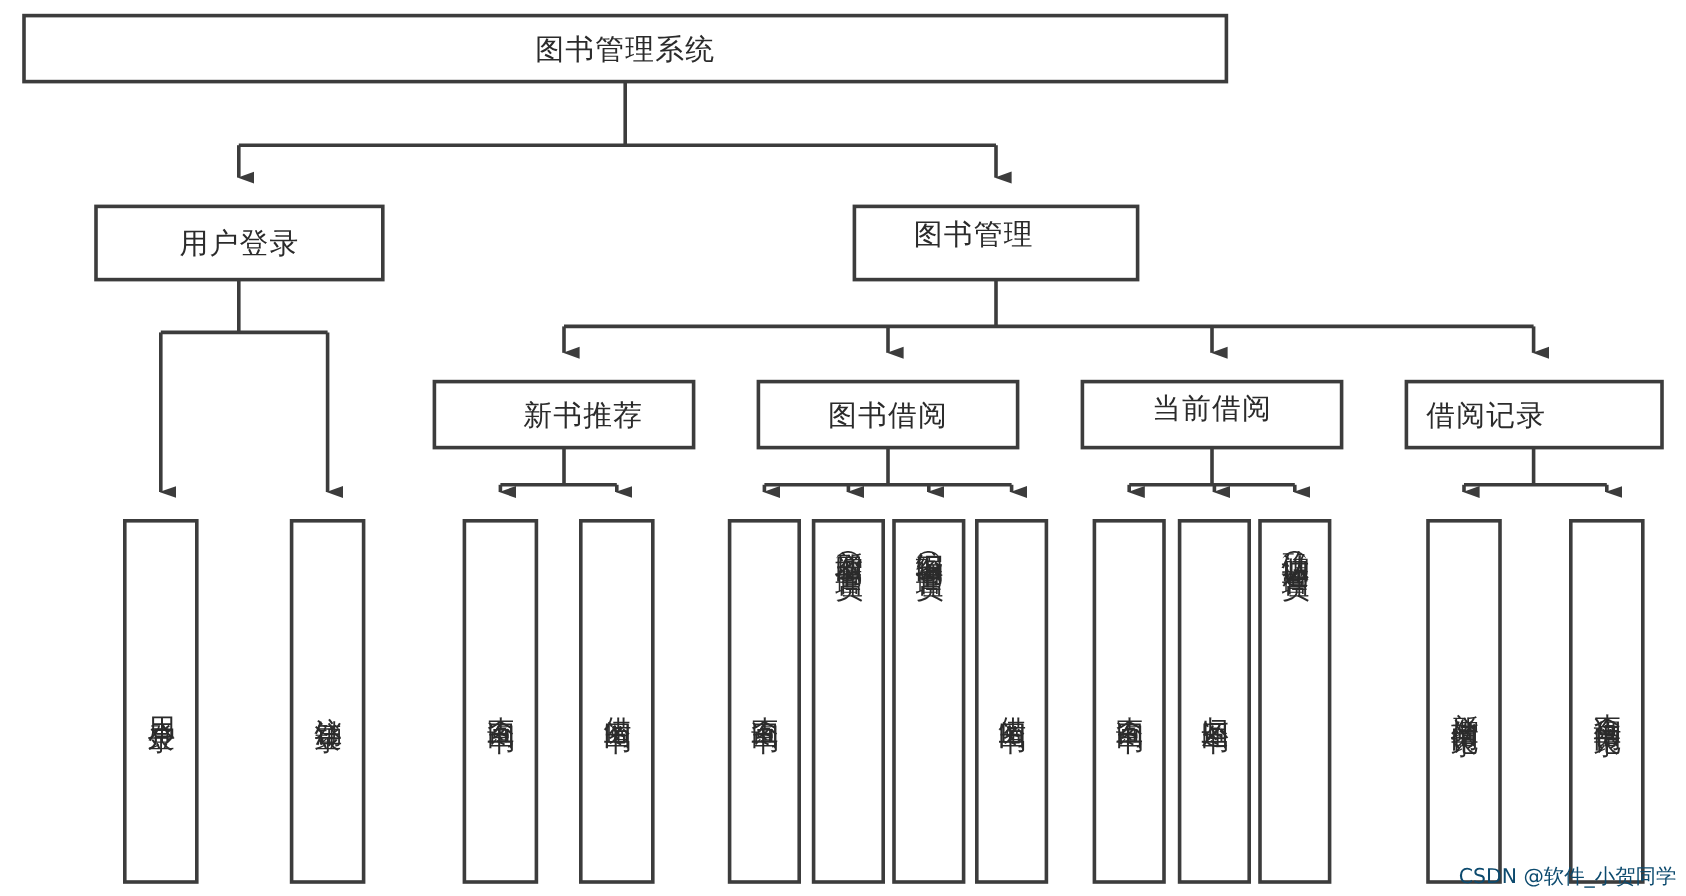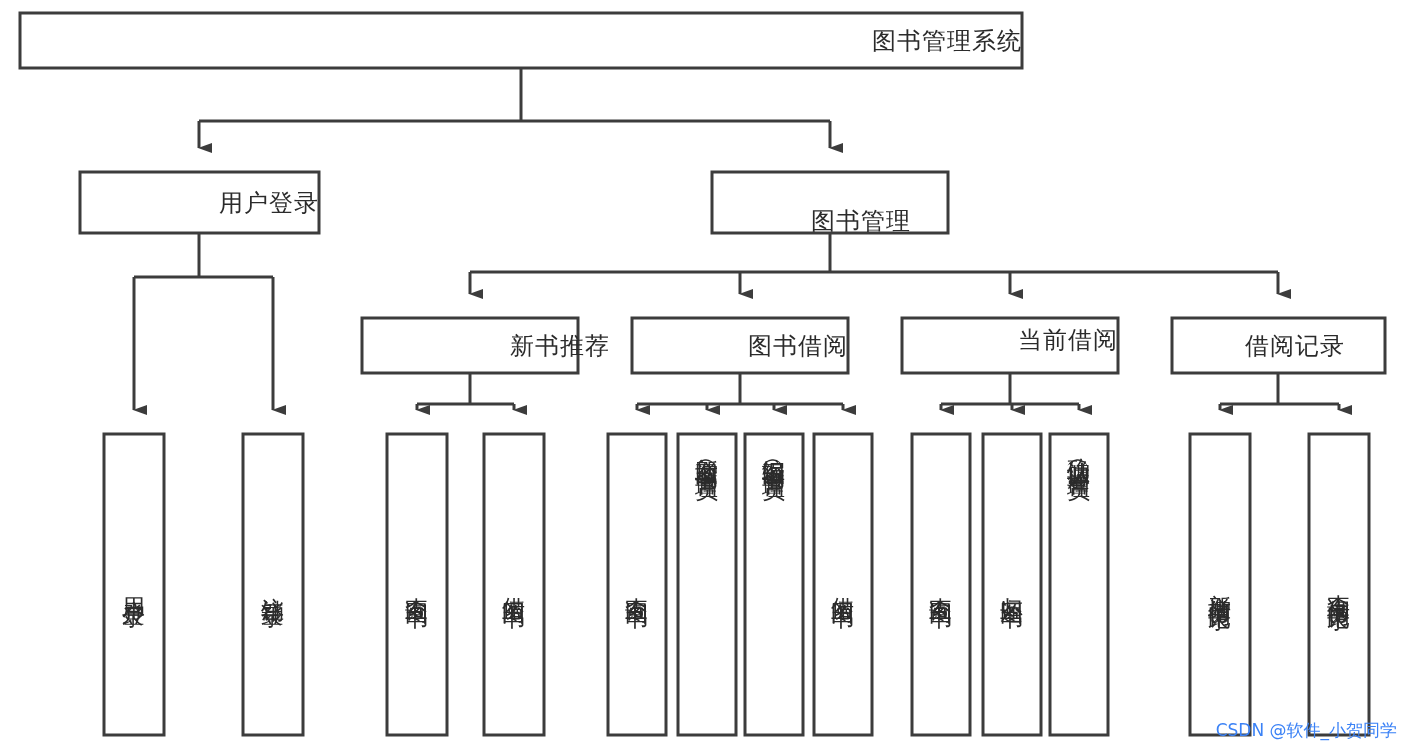--- a/index.html
+++ b/index.html
@@ -40,21 +40,21 @@
   .arrow-head {
     fill: #3c3c3c;
     stroke: none;
   }
   .watermark {
     position: absolute;
     right: 8px;
     bottom: 5px;
     font-family: "DejaVu Sans", "Liberation Sans", sans-serif;
     font-size: 17px;
-    color: #3b82f6;
+    color: #0c4a6e;
     white-space: nowrap;
     pointer-events: none;
     user-select: none;
   }
   .vlabel-wrap {
     position: absolute;
     display: flex;
     align-items: center;
     justify-content: center;
     pointer-events: none;
@@ -67,21 +67,21 @@
     line-height: 1.05;
     color: #2b2b2b;
     letter-spacing: 3px;
     text-align: center;
     white-space: nowrap;
   }
   .hlabel-wrap {
     position: absolute;
     display: flex;
     align-items: center;
-    justify-content: flex-end;
+    justify-content: center;
     pointer-events: none;
   }
   .hlabel-text {
     font-family: "DejaVu Sans", "Liberation Sans", sans-serif;
     font-size: 24px;
     color: #2b2b2b;
     letter-spacing: 1px;
     white-space: nowrap;
   }
 </style>
@@ -180,21 +180,21 @@
   </svg>
 
   <div class="hlabel-wrap" style="left:20px; top:13px; width:1002px; height:55px;">
     <span class="hlabel-text">图书管理系统</span>
   </div>
 
   <div class="hlabel-wrap" style="left:80px; top:172px; width:239px; height:61px;">
     <span class="hlabel-text">用户登录</span>
   </div>
 
-  <div class="hlabel-wrap" style="left:712px; top:190px; width:199px; height:61px;">
+  <div class="hlabel-wrap" style="left:712px; top:164px; width:199px; height:61px;">
     <span class="hlabel-text">图书管理</span>
   </div>
 
   <div class="hlabel-wrap" style="left:362px; top:318px; width:248px; height:55px;">
     <span class="hlabel-text">新书推荐</span>
   </div>
 
   <div class="hlabel-wrap" style="left:632px; top:318px; width:216px; height:55px;">
     <span class="hlabel-text">图书借阅</span>
   </div>

